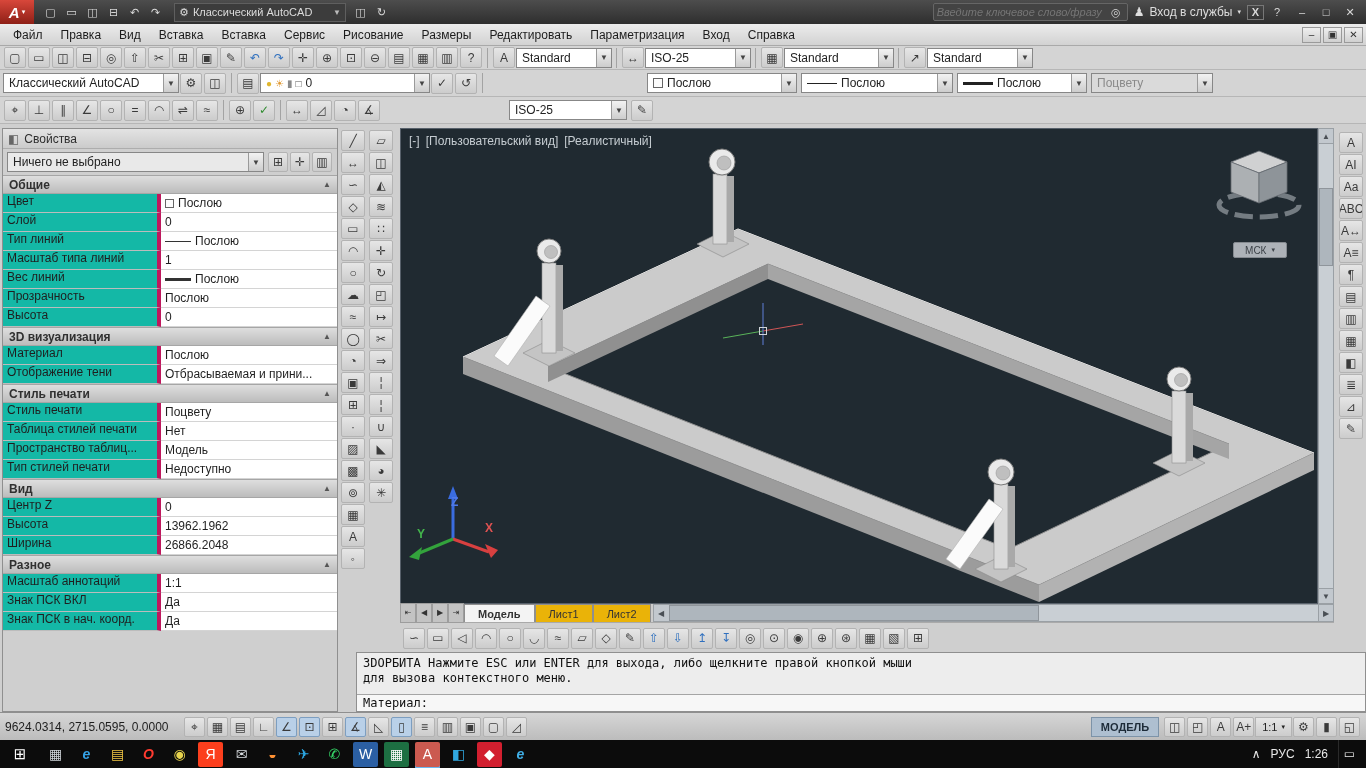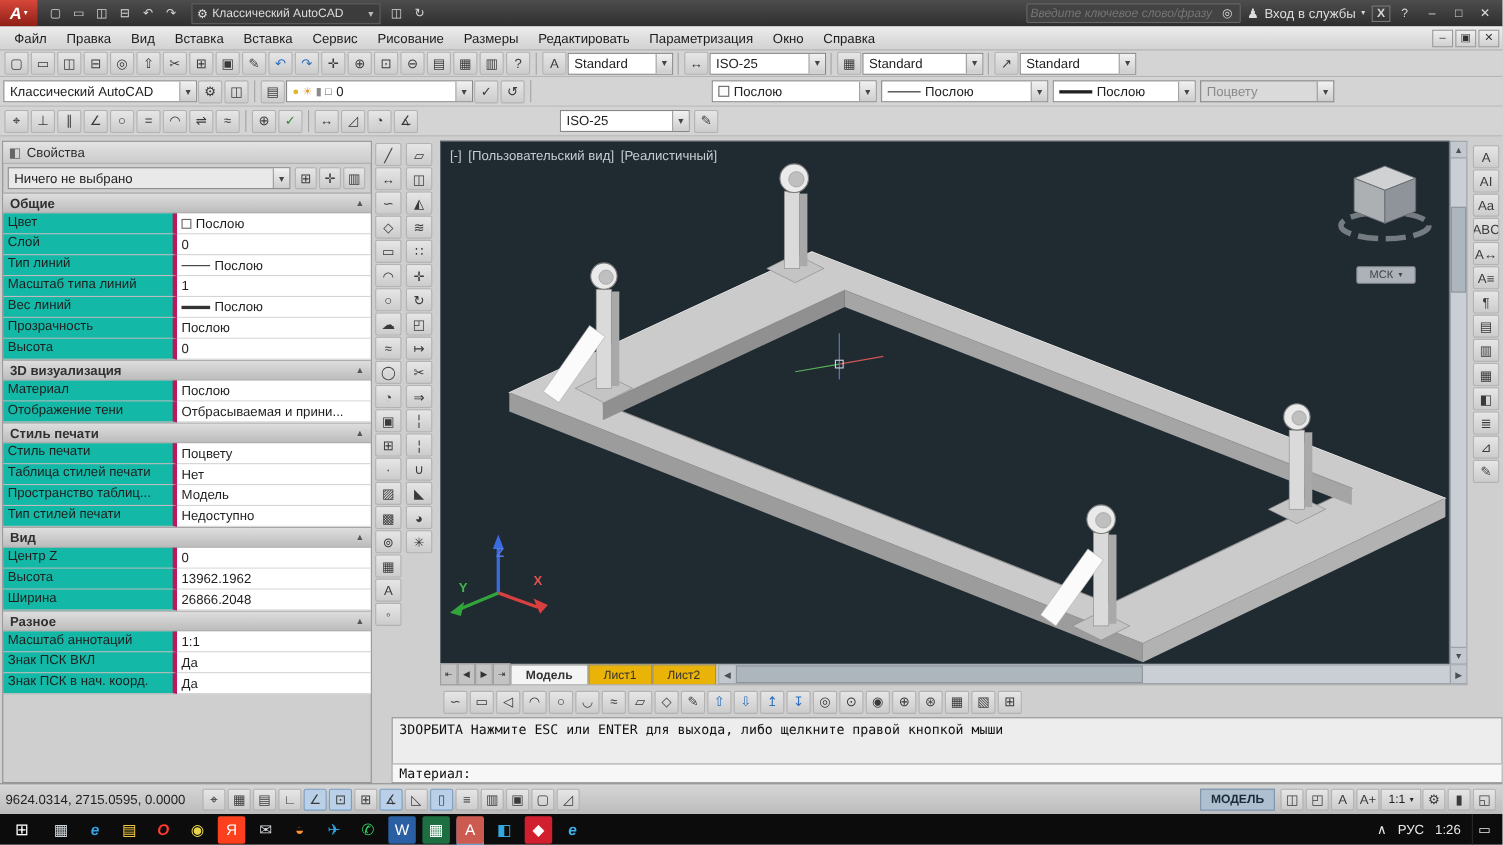--- a/index.html
+++ b/index.html
@@ -138,21 +138,21 @@
       <span class="menu-item">Файл</span>
       <span class="menu-item">Правка</span>
       <span class="menu-item">Вид</span>
       <span class="menu-item">Вставка</span>
       <span class="menu-item">Вставка</span>
       <span class="menu-item">Сервис</span>
       <span class="menu-item">Рисование</span>
       <span class="menu-item">Размеры</span>
       <span class="menu-item">Редактировать</span>
       <span class="menu-item">Параметризация</span>
-      <span class="menu-item">Окно</span>
+      <span class="menu-item">Вход</span>
       <span class="menu-item">Справка</span>
     </div>
   <div class="mdictl">
       <span class="mbtn">–</span>
       <span class="mbtn">▣</span>
       <span class="mbtn">✕</span>
     </div>
 </div>
 
 <div class="abs trow" style="top:46px;height:24px">
@@ -623,20 +623,21 @@
     <span class="tbtn">⊕</span>
     <span class="tbtn">⊛</span>
     <span class="tbtn">▦</span>
     <span class="tbtn">▧</span>
     <span class="tbtn">⊞</span>
   </div>
 
 <div class="abs cmd">
   <div class="cmdhist">
     <div>3DОРБИТА Нажмите ESC или ENTER для выхода, либо щелкните правой кнопкой мыши</div>
+    <div>для вызова контекстного меню.</div>
   </div>
   <div class="cmdin">Материал:</div>
 </div>
 
 <div class="abs statusbar">
   <div class="coords">9624.0314, 2715.0595, 0.0000</div>
   <div class="flex">
       <span class="tbtn">⌖</span>
       <span class="tbtn">▦</span>
       <span class="tbtn">▤</span>

